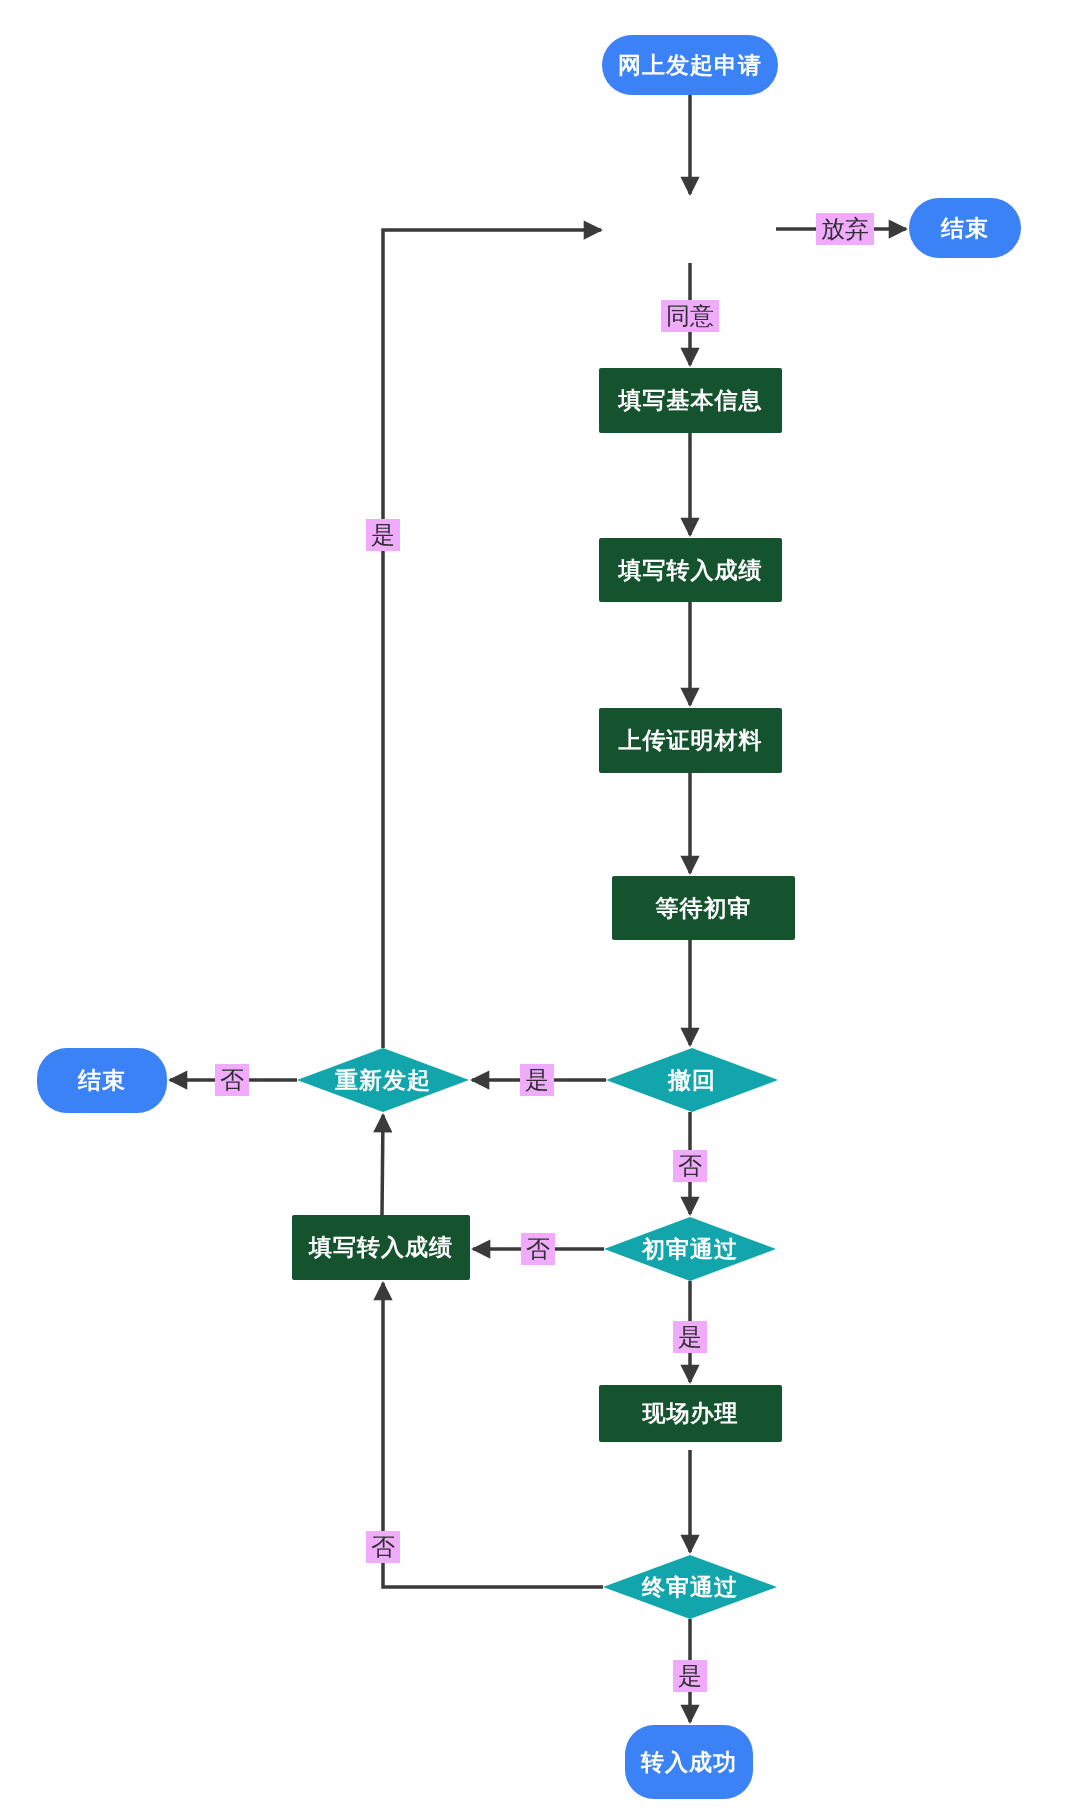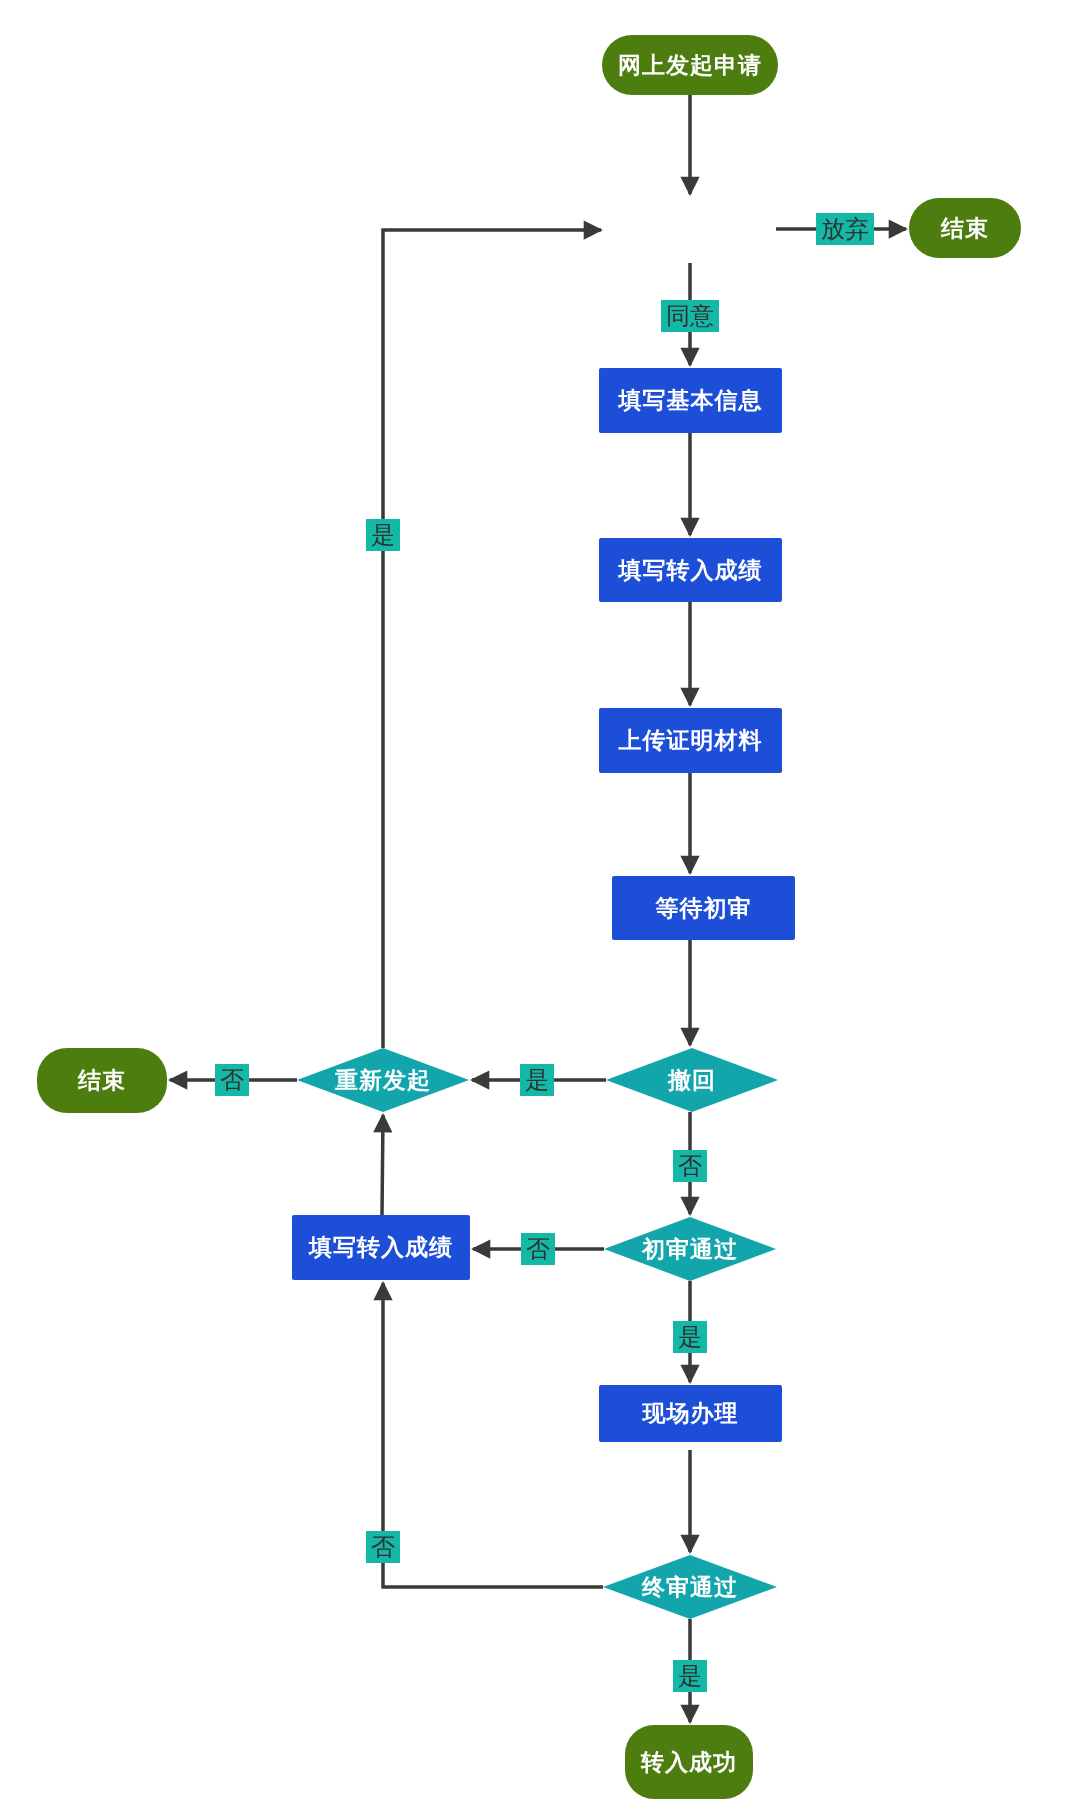--- a/index.html
+++ b/index.html
@@ -20,32 +20,32 @@
     align-items: center;
     justify-content: center;
     color: #ffffff;
     font-size: 23px;
     font-weight: 600;
     letter-spacing: 1px;
     text-align: center;
     box-sizing: border-box;
     white-space: nowrap;
   }
-  .terminator { background: #4d7c0f; border-radius: 30px; }
-  .process    { background: #1d4ed8; border-radius: 2px; }
+  .terminator { background: #3b82f6; border-radius: 30px; }
+  .process    { background: #14532d; border-radius: 2px; }
   .decision   {
     background: #13a5ac;
     clip-path: polygon(50% 0, 100% 50%, 50% 100%, 0 50%);
     border-radius: 0;
   }
 
   .edge-label {
     position: absolute;
     transform: translate(-50%, -50%);
-    background: #14b8a6;
+    background: #f0abfc;
     color: #303030;
     font-size: 24px;
     line-height: 1;
     padding: 4px 5px;
     white-space: nowrap;
   }
 
   
   #n-start  { left: 602px; top: 35px;  width: 176px; height: 60px; }
   #n-sign   { left: 604px; top: 197px; width: 172px; height: 66px; }

